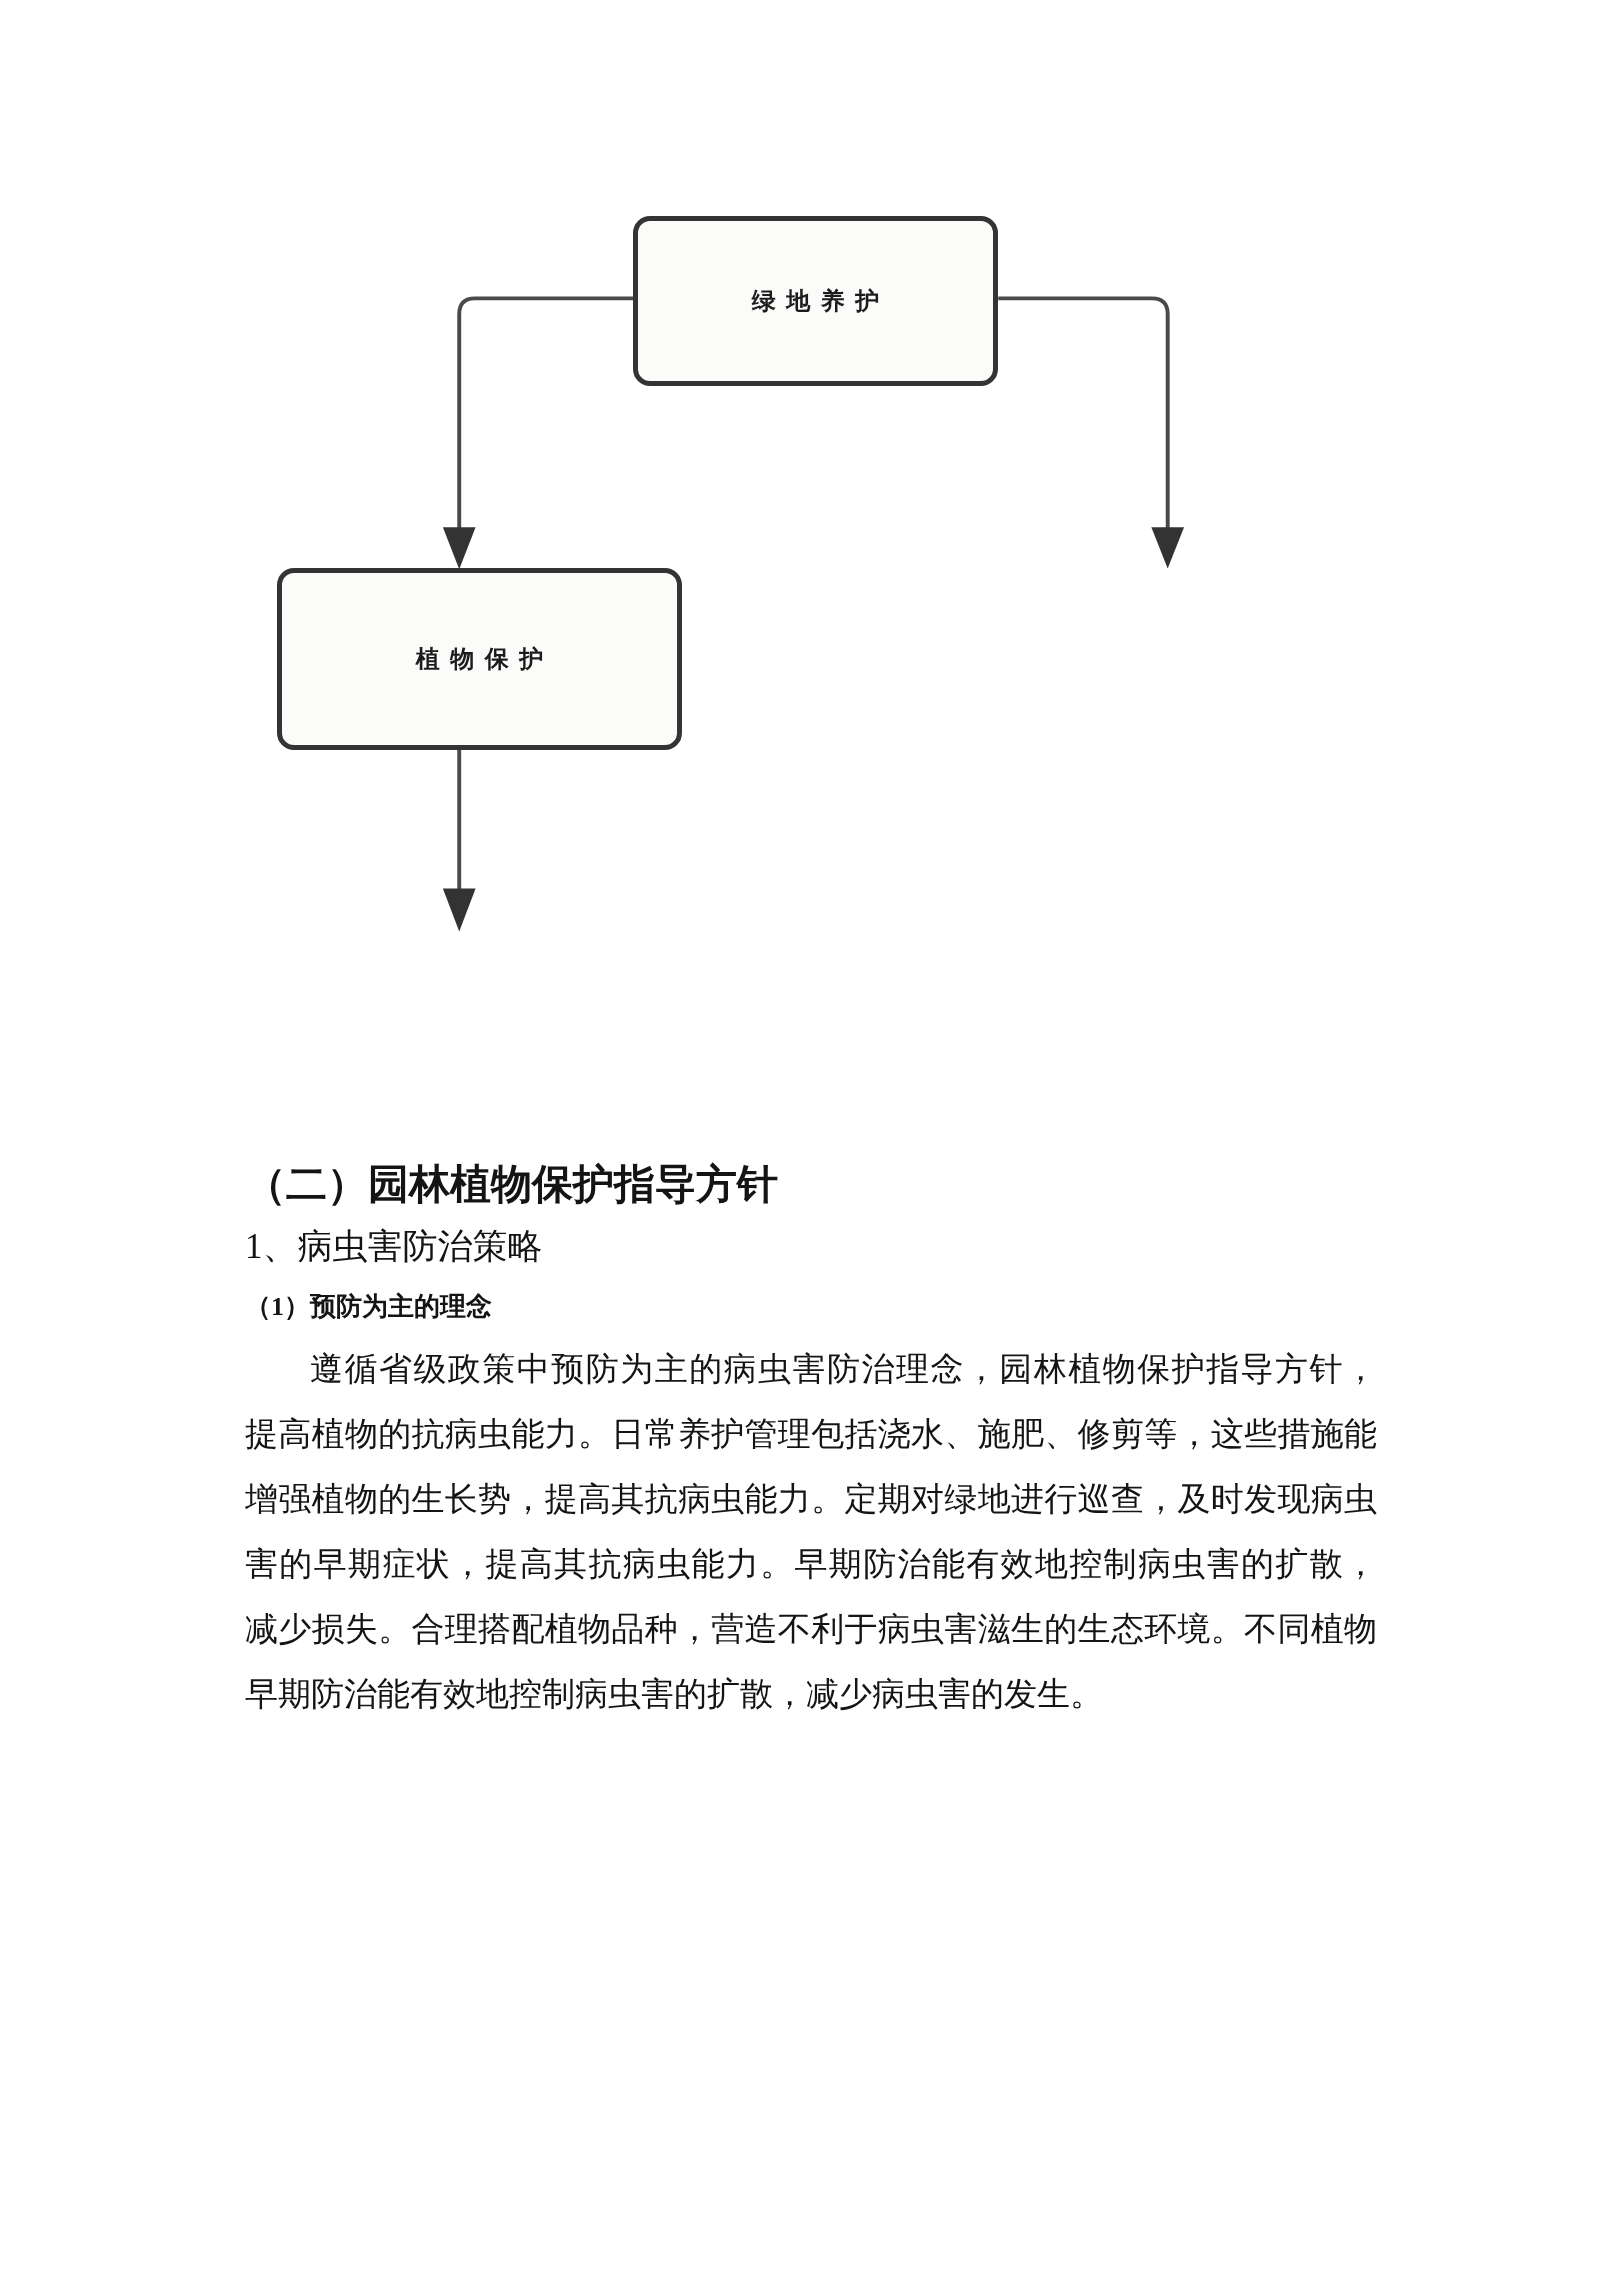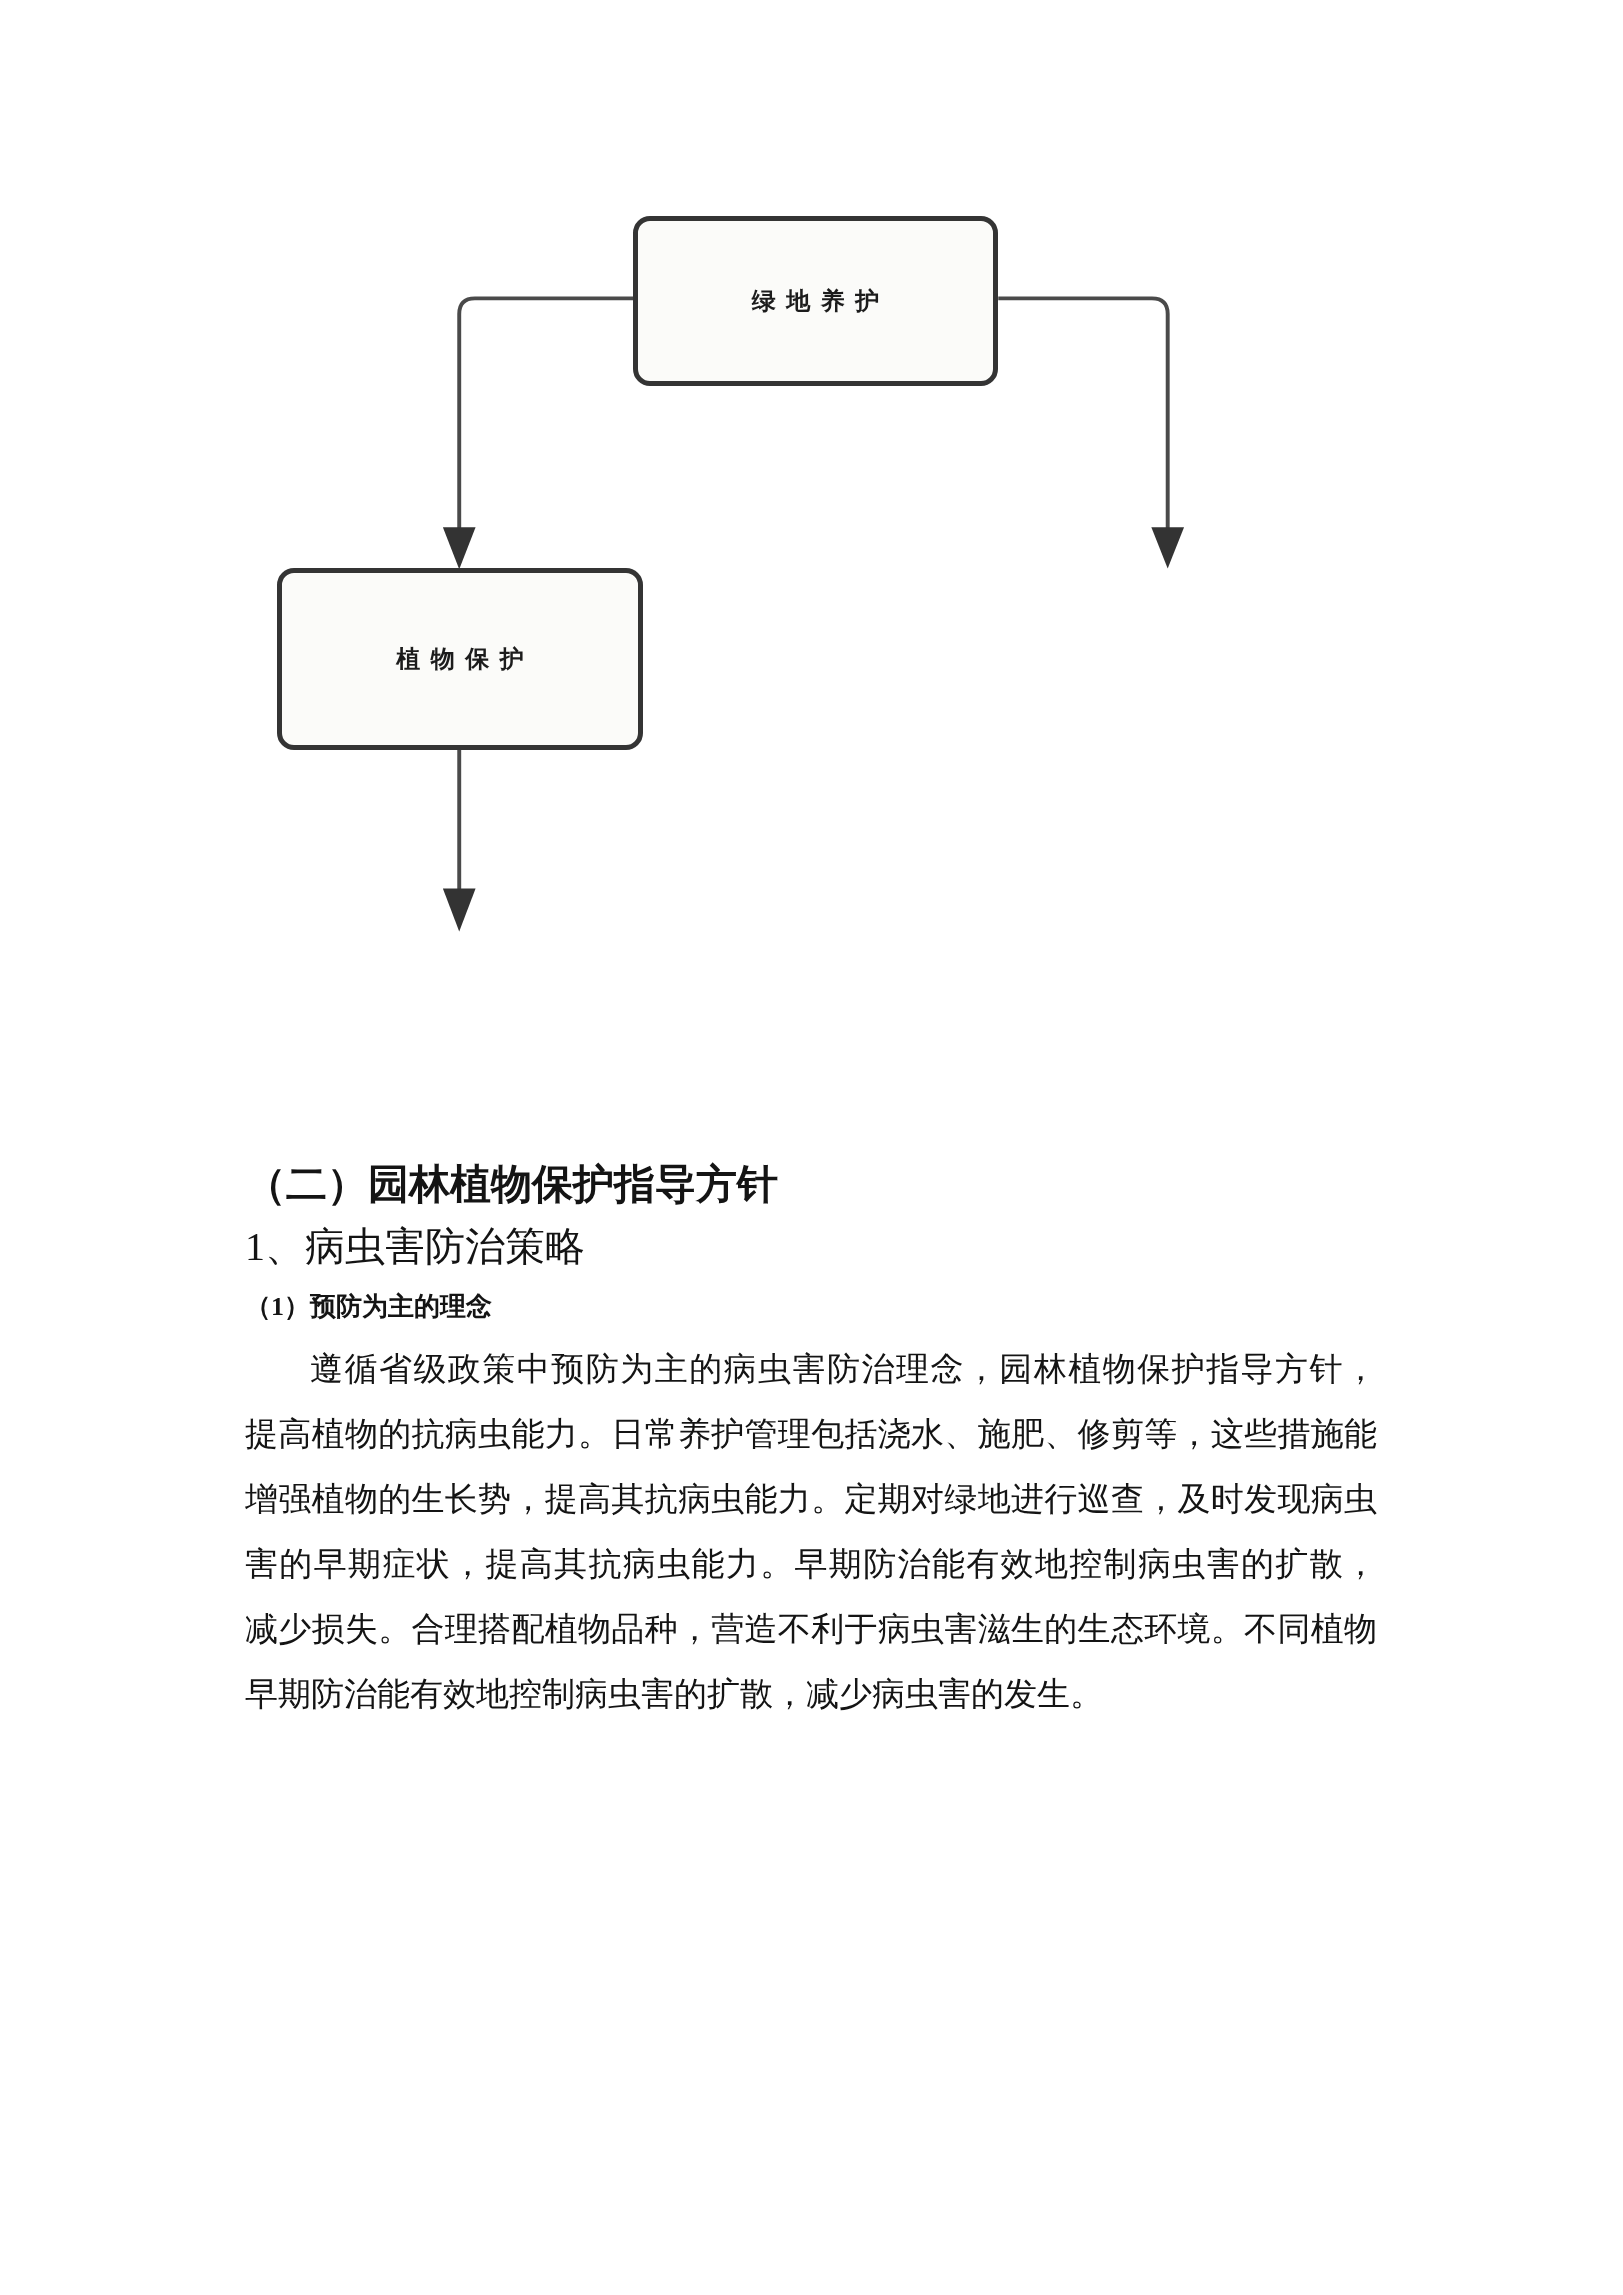--- a/index.html
+++ b/index.html
@@ -18,28 +18,28 @@
   .carrow{fill:#333333;stroke:none;}
   .node{
     position:absolute;box-sizing:border-box;
     border:5.9px solid #343434;border-radius:17px;
     background:#fbfbf9;
     display:flex;align-items:center;justify-content:center;
     font-size:24px;font-weight:700;color:#1c1c1c;
     letter-spacing:10.5px;text-indent:10.5px;white-space:nowrap;
   }
   .node-top{left:633px;top:216px;width:365px;height:170px;}
-  .node-left{left:277px;top:568px;width:366px;height:182px;}
+  .node-left{left:277px;top:568px;width:405px;height:182px;}
   .node-right{left:987px;top:567px;width:364px;height:181px;}
   .node-bottom{left:277px;top:931px;width:366px;height:183px;}
   .textblock{
     position:absolute;left:245px;top:1152px;width:1132px;color:#141414;
   }
   .h1{font-size:41px;line-height:65px;font-weight:700;}
-  .h2{font-size:40px;line-height:60px;}
+  .h2{font-size:35px;line-height:60px;}
   .h3{font-size:26px;line-height:60px;font-weight:bold;}
   .para{margin-top:0;}
   .pline{
     font-size:33px;line-height:65px;box-sizing:border-box;
     text-align:justify;text-align-last:justify;
     width:1132px;
   }
   .pline.first{padding-left:65px;}
   .pline.last{text-align-last:left;}
 </style>

